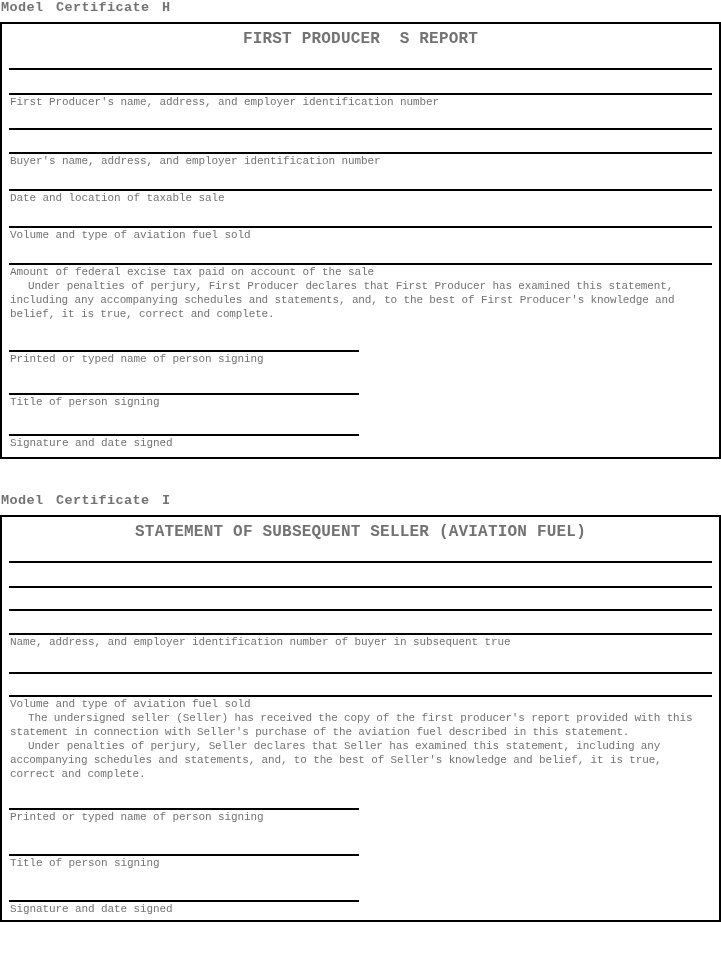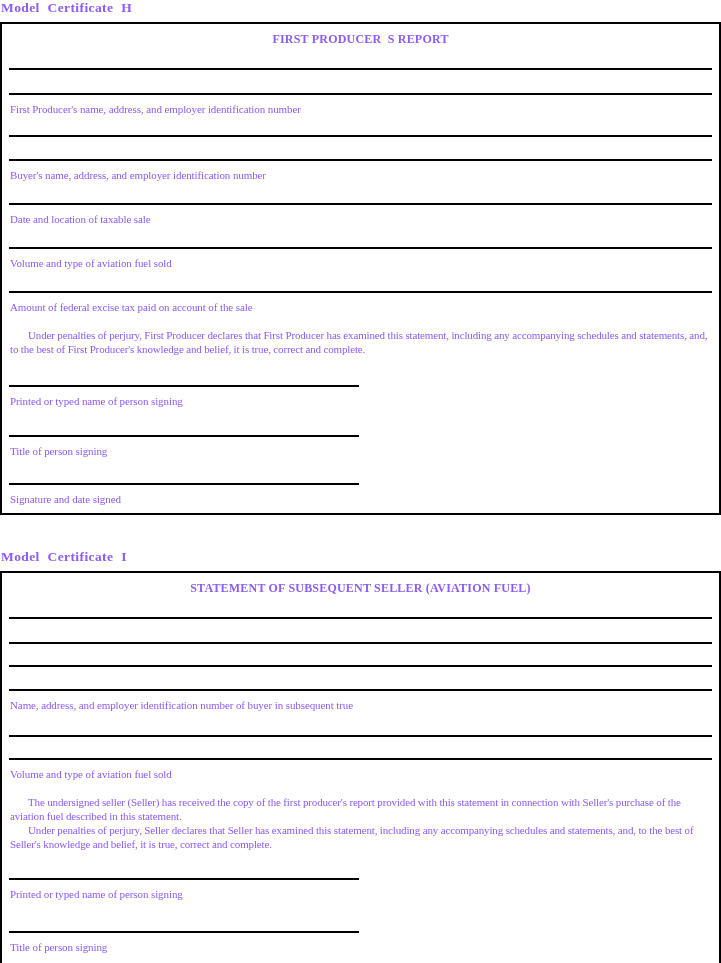--- a/index.html
+++ b/index.html
@@ -5,40 +5,40 @@
   html, body {
     margin: 0;
     padding: 0;
     background: #ffffff;
   }
   .page {
     position: relative;
     width: 721px;
     height: 963px;
     background: #ffffff;
-    color: #8b5cf6;
-    font-family: Liberation Serif, serif;
+    color: #737373;
+    font-family: Liberation Mono, monospace;
     overflow: hidden;
   }
   .cert-heading {
     font-size: 13.5px;
     font-weight: bold;
     letter-spacing: 0.4px;
     word-spacing: 4px;
     padding-left: 1px;
     line-height: 15px;
   }
   .cert-box {
     border: 2px solid #000000;
     background: #ffffff;
   }
   .form-title {
     text-align: center;
     font-weight: bold;
-    font-size: 12px;
+    font-size: 16px;
     letter-spacing: 0.2px;
     padding-top: 8px;
     line-height: 14px;
     white-space: pre;
   }
   .blank {
     
   }
   .rule {
     border-top: 2px solid #000000;
@@ -46,29 +46,28 @@
   }
   .rule.short {
     width: 350px;
     margin-right: auto;
   }
   .field-label {
     font-size: 11px;
     line-height: 13px;
     padding: 1px 8px 0 8px;
     letter-spacing: -0.1px;
-    margin-top: 7px;
   }
   .para {
     font-size: 11px;
     line-height: 14px;
     letter-spacing: -0.15px;
     padding: 0 8px;
     text-indent: 18px;
-    margin-top: 14px;
+    margin-top: 0;
   }
   .gap-between-certs {
     height: 34px;
   }
   .box-bottom-pad {
     height: 7px;
   }
 </style>
 </head>
 <body>

